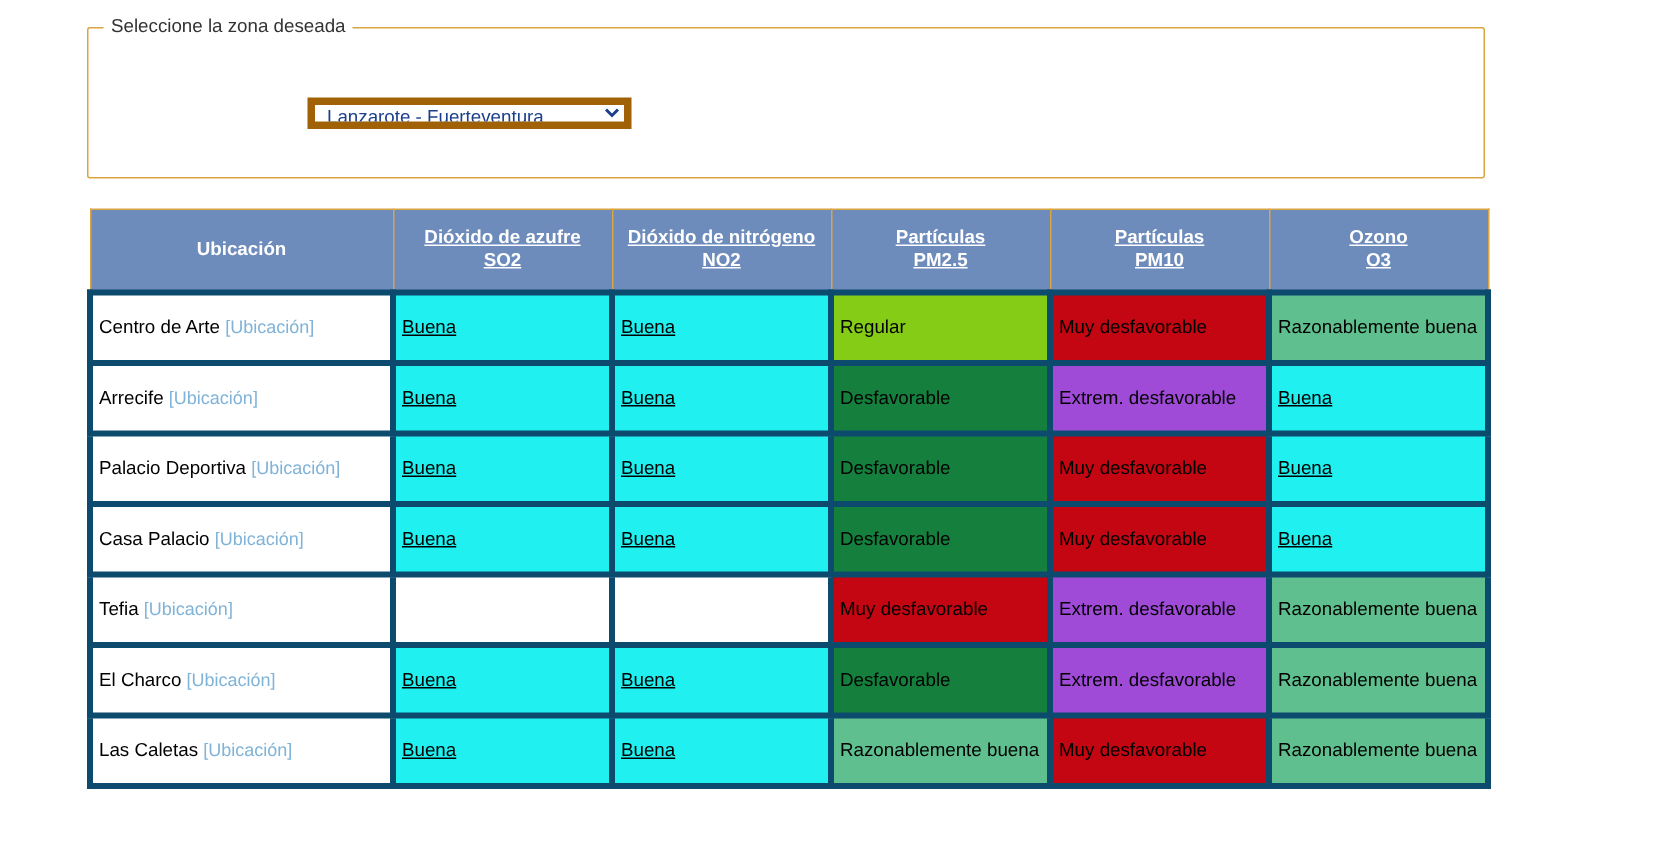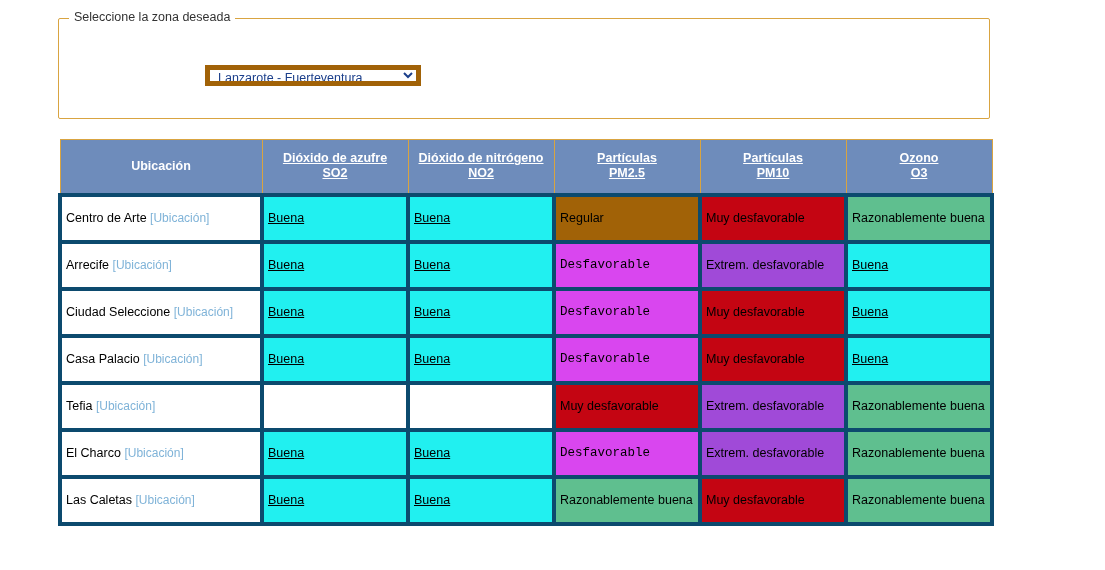--- a/index.html
+++ b/index.html
@@ -94,22 +94,22 @@
     font-size: 12.5px;
   }
   .ubic {
     color: #7fb3d8;
     font-size: 12px;
   }
   td.cell { font-size: 12.5px; }
 
   .v-buena          { background: #21f0f0; color: #000000; text-decoration: underline; }
   .v-razonable      { background: #5fbf8f; color: #000000; }
-  .v-regular        { background: #a16207; color: #000000; }
-  .v-desfavorable   { background: #d946ef; color: #000000; font-family: Liberation Mono, monospace; }
+  .v-regular        { background: #84cc16; color: #000000; }
+  .v-desfavorable   { background: #15803d; color: #000000; }
   .v-muy            { background: #c40512; color: #8b2a2a; }
   .v-extrem         { background: #a04ad8; color: #000000; }
   .v-empty          { background: #ffffff; }
 </style>
 </head>
 <body>
 
 <div class="page">
 
   <fieldset class="zone-fieldset">
@@ -161,21 +161,21 @@
           </tr>
           <tr>
             <td class="station"><span>Arrecife</span> <span class="ubic">[Ubicación]</span></td>
             <td class="cell v-buena">Buena</td>
             <td class="cell v-buena">Buena</td>
             <td class="cell v-desfavorable">Desfavorable</td>
             <td class="cell v-extrem">Extrem. desfavorable</td>
             <td class="cell v-buena">Buena</td>
           </tr>
           <tr>
-            <td class="station"><span>Ciudad Seleccione</span> <span class="ubic">[Ubicación]</span></td>
+            <td class="station"><span>Palacio Deportiva</span> <span class="ubic">[Ubicación]</span></td>
             <td class="cell v-buena">Buena</td>
             <td class="cell v-buena">Buena</td>
             <td class="cell v-desfavorable">Desfavorable</td>
             <td class="cell v-muy">Muy desfavorable</td>
             <td class="cell v-buena">Buena</td>
           </tr>
           <tr>
             <td class="station"><span>Casa Palacio</span> <span class="ubic">[Ubicación]</span></td>
             <td class="cell v-buena">Buena</td>
             <td class="cell v-buena">Buena</td>

